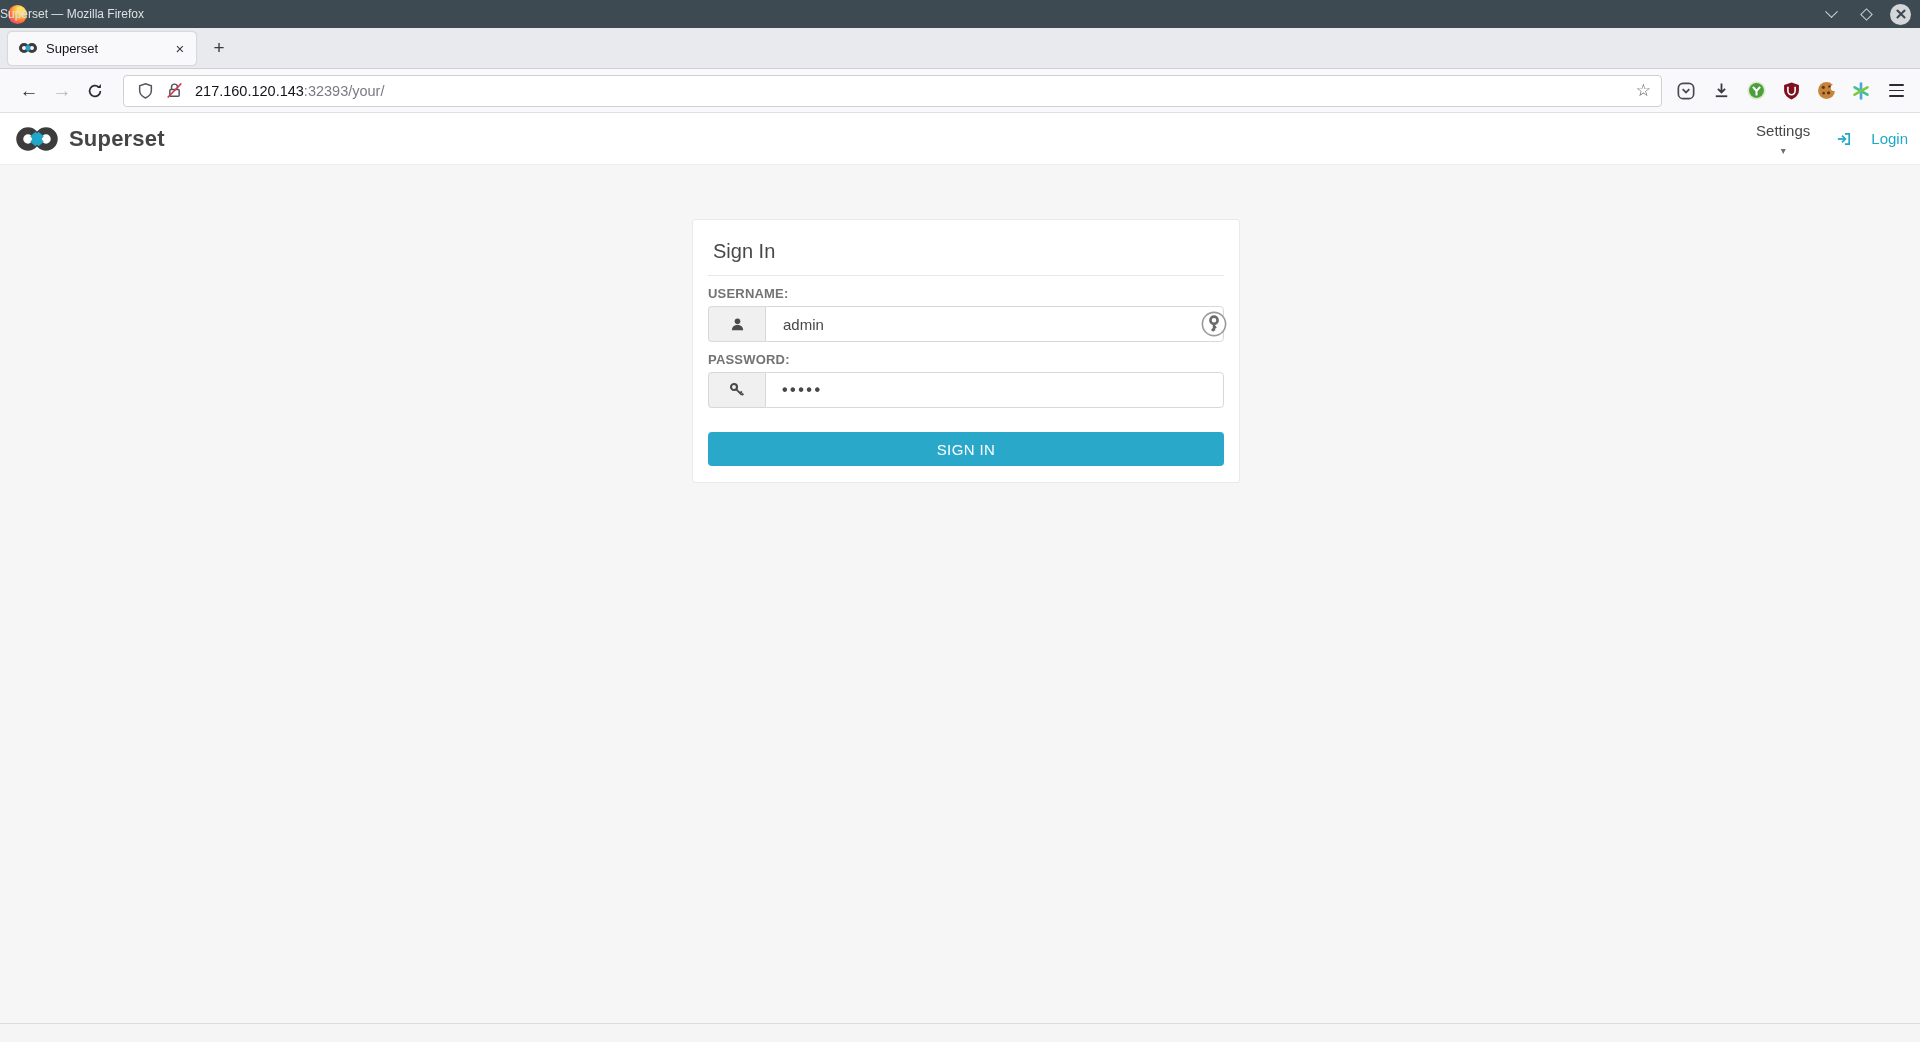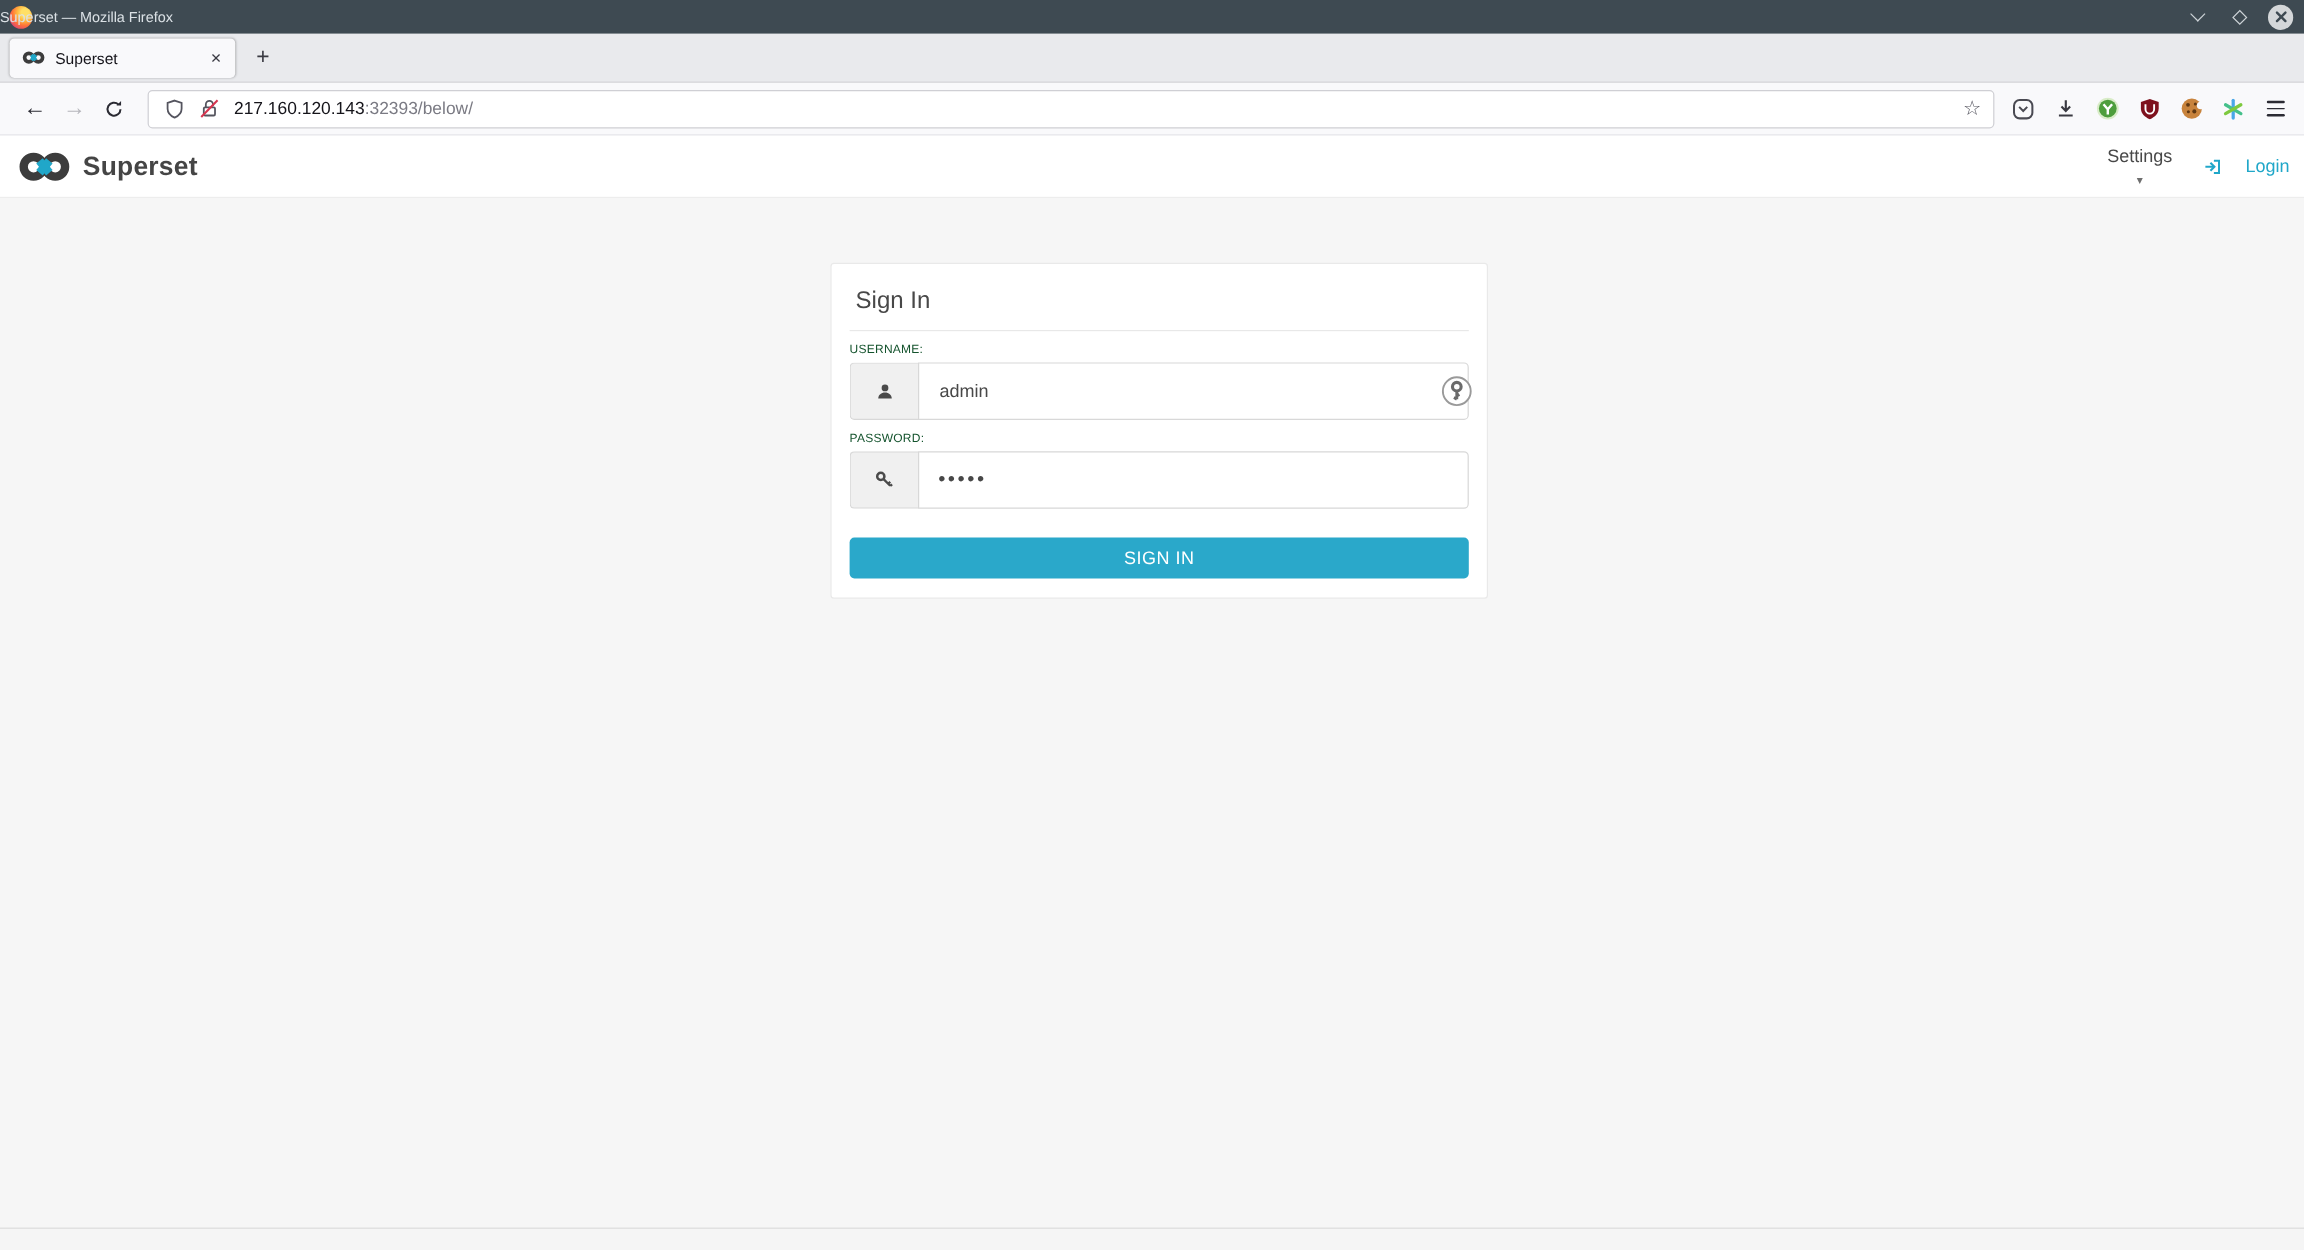--- a/index.html
+++ b/index.html
@@ -71,22 +71,22 @@
   .login-item { display:flex; align-items:center; gap:20px; margin-left:26px; font-size:15px; color:#20a7c9; cursor:pointer; }
 
   
   .page { flex:1 1 auto; background:#f6f6f6;padding-left:12px; }
   .card {
     width:548px; margin:54px auto 0; background:#fff;
     border:1px solid #e9e9e9; border-radius:3px; padding:12px 15px 16px;
   }
   .card-title { font-size:20px; font-weight:400; color:#484848; padding:8px 5px 12px; border-bottom:1px solid #e8e8e8; }
   .instruction { font-size:15px; color:#666; margin:27px 0 14px; }
-  .field-label { display:block; font-size:10px; color:#14532d; margin:10px 0 5px; letter-spacing:.2px; }
-  .igroup { display:flex; height:48px; position:relative; }
+  .field-label { display:block; font-size:13px; color:#737373; margin:10px 0 5px; letter-spacing:.2px;font-weight:bold; }
+  .igroup { display:flex; height:36px; position:relative; }
   .addon {
     width:57px; background:#f0f0f0; border:1px solid #d8d8d8; border-right:0;
     border-radius:4px 0 0 4px; display:flex; align-items:center; justify-content:center;
   }
   .igroup input {
     flex:1; border:1px solid #d8d8d8; border-radius:0 4px 4px 0;
     font-family:"Liberation Sans","DejaVu Sans",sans-serif;
     font-size:15px; color:#484848; padding:0 34px 0 17px; outline:none; background:#fff;
   }
   .igroup input.pw { font-weight:700; font-size:16px; letter-spacing:2.5px; padding-left:16px; }
@@ -152,21 +152,21 @@
         <path d="M8 1.2 13.5 3v4.6c0 3.4-2.3 5.6-5.5 7-3.2-1.4-5.5-3.6-5.5-7V3Z" fill="none" stroke="#55555f" stroke-width="1.4"></path>
       </svg>
     </span>
     <span class="ticon">
       <svg width="17" height="17" viewBox="0 0 16 16">
         <path d="M5.2 7V4.8a2.8 2.8 0 0 1 5.6 0V6" fill="none" stroke="#55555f" stroke-width="1.4"></path>
         <rect x="3.6" y="7" width="8.8" height="6.4" rx="1" fill="none" stroke="#55555f" stroke-width="1.4"></rect>
         <path d="M1.6 14.6 14.4 1.4" stroke="#d7354f" stroke-width="1.6"></path>
       </svg>
     </span>
-    <span class="url-text"><span class="host">217.160.120.143</span><span class="rest">:32393/below/</span></span>
+    <span class="url-text"><span class="host">217.160.120.143</span><span class="rest">:32393/your/</span></span>
     <span class="star-btn">☆</span>
   </div>
 
   <div class="toolicons">
     <span class="ticon">
       <svg width="18" height="18" viewBox="0 0 16 16">
         <rect x="1.2" y="1.2" width="13.6" height="13.6" rx="4.2" fill="none" stroke="#4a4a52" stroke-width="1.5"></rect>
         <path d="M5 6.3 8 9.3l3-3" fill="none" stroke="#4a4a52" stroke-width="1.5"></path>
       </svg>
     </span>

